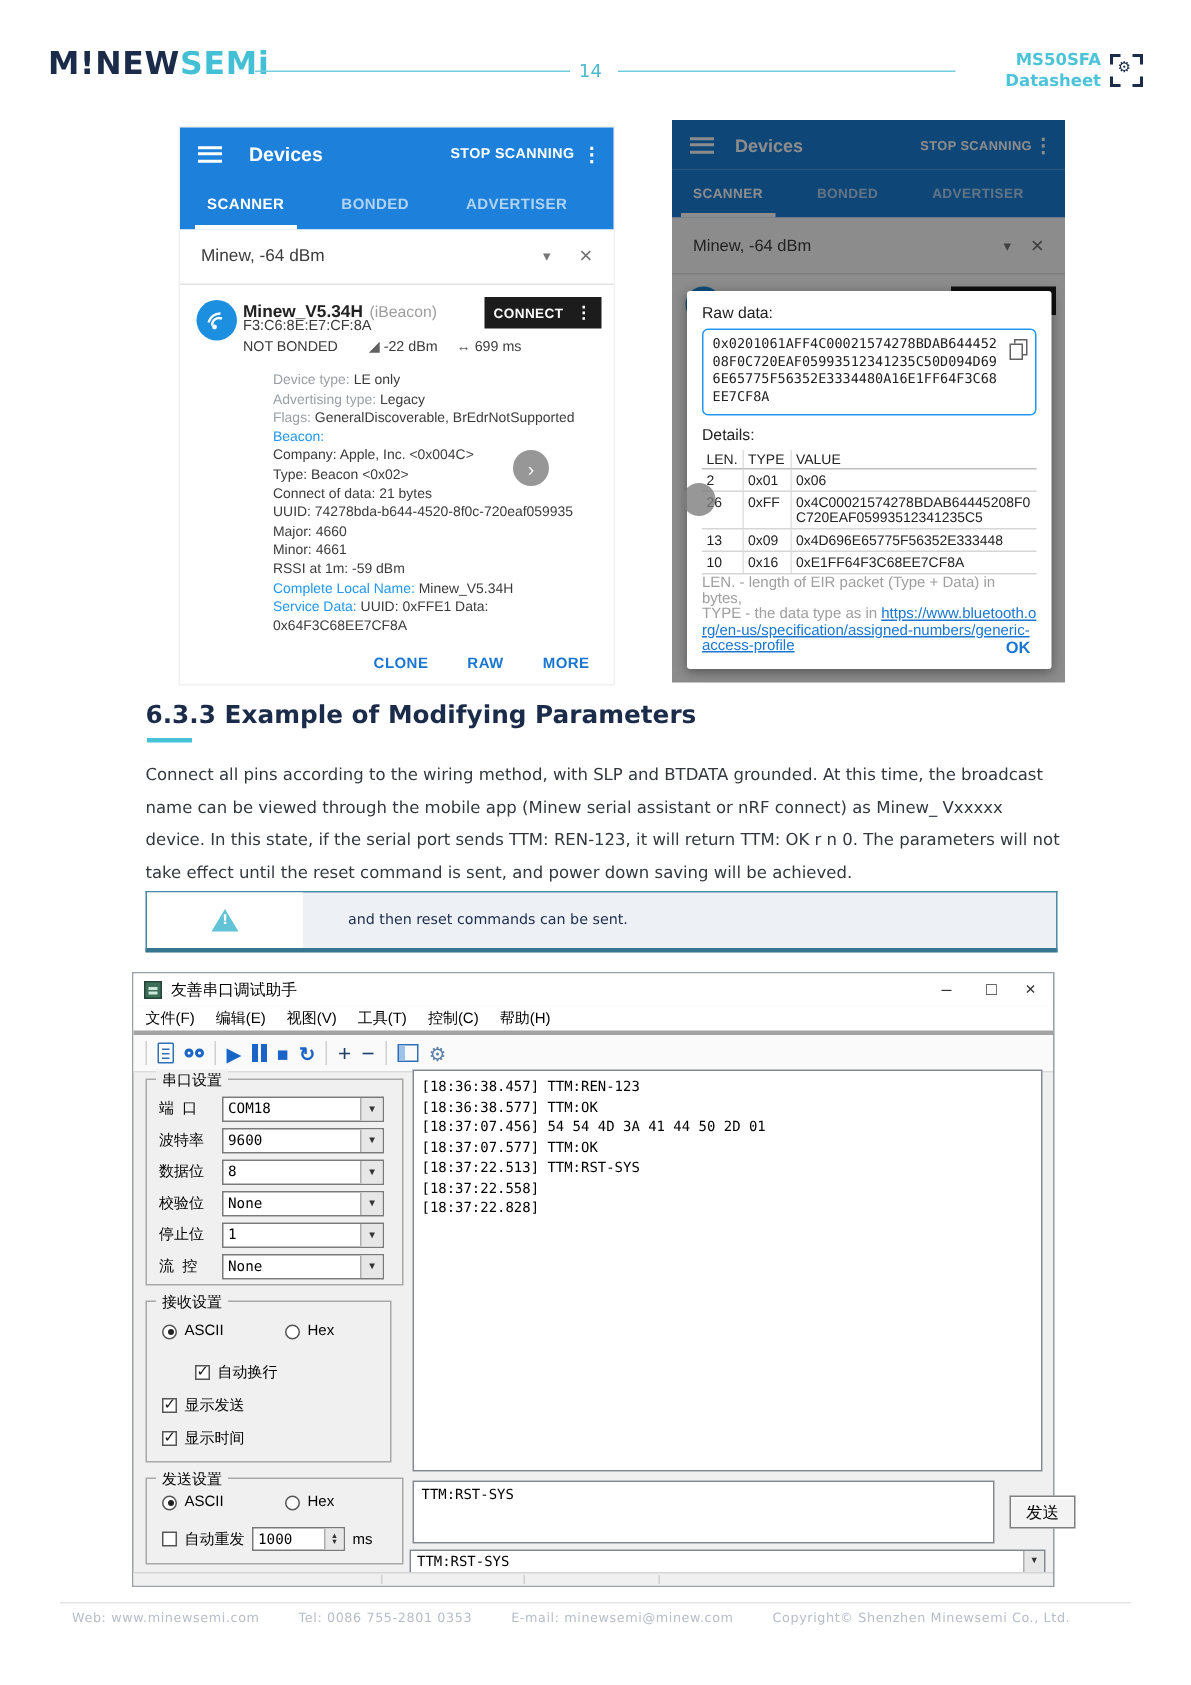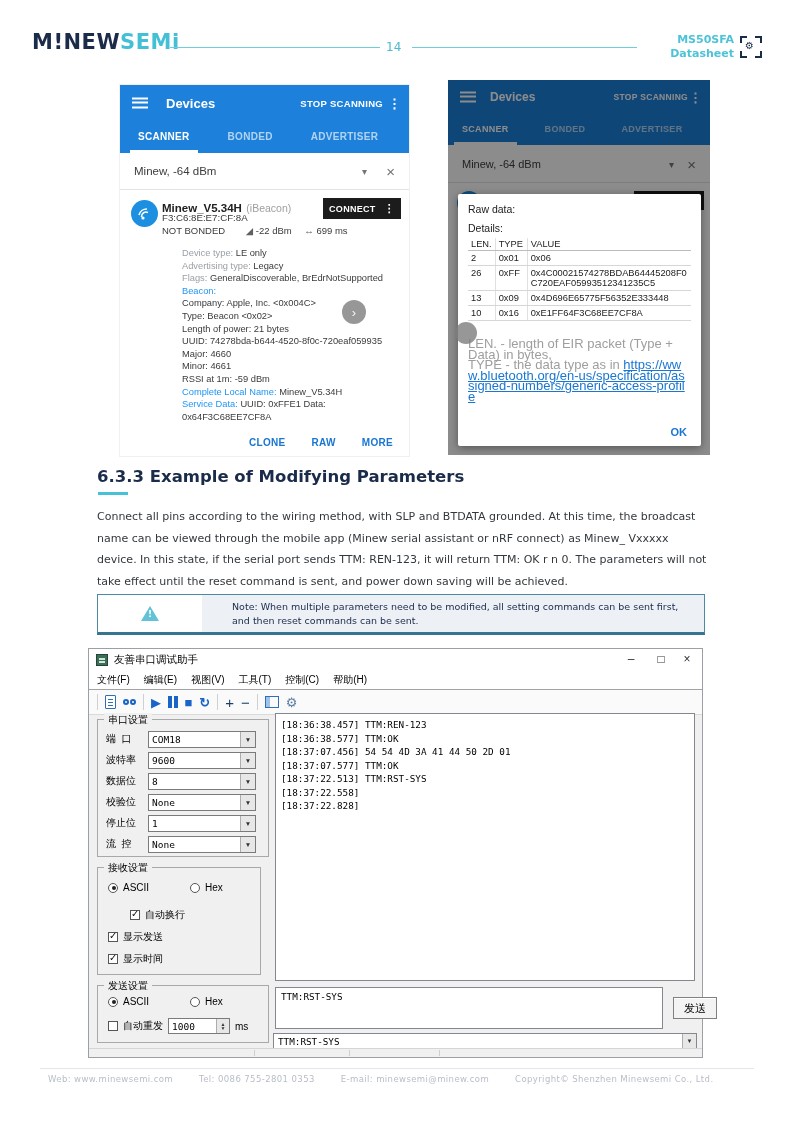--- a/index.html
+++ b/index.html
@@ -55,21 +55,21 @@
   .dialog { position:absolute; background:#fff; border-radius:2px; box-shadow:0 2px 8px rgba(0,0,0,0.4); padding:9px 10px; font-family:"Liberation Sans", sans-serif; }
   .dlg-label { font-size:10.5px; color:#212121; margin-bottom:4px; }
   .rawbox { position:relative; border:1.5px solid #2196f3; border-radius:4px; padding:5px 24px 5px 6px; font-family:"DejaVu Sans Mono", monospace; font-size:9px; line-height:11.5px; color:#212121; word-break:break-all; }
   .copy-ico { position:absolute; right:5px; top:6px; width:12px; height:14px; }
   .copy-ico i { position:absolute; border:1.5px solid #616161; background:#fff; width:9px; height:11px; }
   .copy-ico .b { left:3px; top:0; } .copy-ico .f { left:0; top:3px; }
   .dtable { width:100%; border-collapse:collapse; font-size:9.3px; color:#212121; margin-top:2px; }
   .dtable th { text-align:left; font-weight:normal; border-bottom:1px solid #bdbdbd; padding:1px 3px; }
   .dtable td { vertical-align:top; border-bottom:1px solid #d6d6d6; padding:2px 3px; word-break:break-all; }
   .dtable th + th, .dtable td + td { border-left:1px solid #e0e0e0; }
-  .footnote { font-size:13px; line-height:10.5px; color:#9e9e9e; margin-top:18px; }
+  .footnote { font-size:10px; line-height:10.5px; color:#9e9e9e; margin-top:1px; }
   .footnote a { color:#1976d2; text-decoration:underline; word-break:break-all; }
   .ok-btn { position:absolute; right:14px; bottom:8px; color:#1976d2; font-size:11px; font-weight:bold; }
 
   
   .sec-head { position:absolute; left:97px; top:467px; font-size:16.5px; font-weight:bold; color:#1b2b4a; }
   .sec-bar { position:absolute; left:98px; top:492px; width:30px; height:3px; background:#45c2d8; }
   .sec-para { position:absolute; left:97px; top:506px; width:610px; font-size:11px; line-height:21.5px; color:#32383e; }
 
   
   .notebox { position:absolute; left:97px; top:594px; width:608px; height:41px; background:#edf0f5; border:1px solid #4a8aa5; border-bottom:3px solid #35758f; display:flex; }
@@ -78,21 +78,21 @@
   .warn-tri span { position:absolute; left:-2px; top:3px; color:#fff; font-size:9px; font-weight:bold; }
   .note-text { flex:1; display:flex; flex-direction:column; justify-content:center; padding-left:30px; font-size:9.5px; line-height:14px; color:#1b2b4a; }
 
   
   .win { position:absolute; left:88px; top:648px; width:615px; height:410px; background:#f0f0f0; border:1px solid #9aa0a6; font-family:"Liberation Sans", sans-serif; }
   .win-title { position:relative; height:22px; background:#fff; }
   .win-ico { position:absolute; left:7px; top:5px; width:12px; height:12px; background:#3c6e58; border:1px solid #24443a; }
   .win-ico::after { content:""; position:absolute; left:2px; top:3px; width:6px; height:1.5px; background:#cfe8dc; box-shadow:0 3px 0 #cfe8dc; }
   .win-title .t { position:absolute; left:25px; top:4px; font-size:10.5px; color:#000; }
   .win-btn { position:absolute; top:3px; font-size:12px; color:#333; width:18px; text-align:center; }
-  .win-menu { height:19px; background:#fff; border-bottom:1px solid #a3a3a3; display:flex; align-items:center; gap:14px; padding-left:8px; font-size:10px; color:#000; }
+  .win-menu { height:19px; background:#fff; border-bottom:3px solid #a3a3a3; display:flex; align-items:center; gap:14px; padding-left:8px; font-size:10px; color:#000; }
   .win-tools { height:25px; background:#fafafa; border-bottom:1px solid #dadada; display:flex; align-items:center; gap:7px; padding-left:8px; }
   .tsep { width:1px; height:16px; background:#d0d0d0; }
   .tico { font-size:13px; color:#1a64c8; line-height:1; }
   .tico.big { font-size:15px; }
   .doc-ico { width:11px; height:14px; background:#fff; border:1.5px solid #2f6fb8; border-radius:1px; position:relative; }
   .doc-ico::after { content:""; position:absolute; left:1.5px; top:2.5px; width:5px; height:1px; background:#2f6fb8; box-shadow:0 3px 0 #2f6fb8, 0 6px 0 #2f6fb8; }
   .rec-ico { display:flex; gap:1px; }
   .rec-ico i { width:6px; height:6px; border:2px solid #1a64c8; border-radius:50%; }
   .pause-ico { display:flex; gap:2.5px; }
   .pause-ico i { width:3.5px; height:12px; background:#1a64c8; }
@@ -199,21 +199,21 @@
         <span style="margin-left:10px; color:#616161;">↔</span>
         <span>699 ms</span>
       </div>
       <div style="position:absolute; left:42px; top:57px;">
         <div class="det-line"><span class="lg">Device type: </span><span class="det-value">LE only</span></div>
         <div class="det-line"><span class="lg">Advertising type: </span><span class="det-value">Legacy</span></div>
         <div class="det-line"><span class="lg">Flags: </span><span class="det-value">GeneralDiscoverable, BrEdrNotSupported</span></div>
         <div class="det-line"><span class="lb">Beacon:</span><span class="det-value"></span></div>
         <div class="det-line"><span class="ld">Company: </span><span class="det-value">Apple, Inc. &lt;0x004C&gt;</span></div>
         <div class="det-line"><span class="ld">Type: </span><span class="det-value">Beacon &lt;0x02&gt;</span></div>
-        <div class="det-line"><span class="ld">Length of power: </span><span class="det-value">21 bytes</span></div>
+        <div class="det-line"><span class="ld">Connect of data: </span><span class="det-value">21 bytes</span></div>
         <div class="det-line"><span class="ld">UUID: </span><span class="det-value">74278bda-b644-4520-8f0c-720eaf059935</span></div>
         <div class="det-line"><span class="ld">Major: </span><span class="det-value">4660</span></div>
         <div class="det-line"><span class="ld">Minor: </span><span class="det-value">4661</span></div>
         <div class="det-line"><span class="ld">RSSI at 1m: </span><span class="det-value">-59 dBm</span></div>
         <div class="det-line"><span class="lb">Complete Local Name: </span><span class="det-value">Minew_V5.34H</span></div>
         <div class="det-line"><span class="lb">Service Data: </span><span class="det-value">UUID: 0xFFE1 Data:</span></div>
         <div class="det-line"><span class="ld"></span><span class="det-value">0x64F3C68EE7CF8A</span></div>
       </div>
       <div class="touch-circle" style="left:222px; top:110px; width:24px; height:24px;">
           <span>›</span>
@@ -262,20 +262,27 @@
         <span class="devtag" style="font-size:9.5px;">(iBeacon)</span>
       </div>
       <div class="connect" style="right:6px; top:8px; width:70px; height:19px; font-size:8px;">
         <span>CONNECT</span>
         <span class="k">⋮</span>
       </div>
     </div>
     <div class="dim"></div>
     <div class="dialog" style="left:10px; top:114px; width:243px; height:252px;">
       <div class="dlg-label">Raw data:</div>
+      <div class="rawbox">
+        <span>0x0201061AFF4C00021574278BDAB64445208F0C720EAF05993512341235C50D094D696E65775F56352E3334480A16E1FF64F3C68EE7CF8A</span>
+        <span class="copy-ico">
+            <i class="b"></i>
+            <i class="f"></i>
+          </span>
+      </div>
       <div class="dlg-label" style="margin-top:7px;">Details:</div>
       <table class="dtable">
         <tbody>
             <tr>
           <th style="width:26px;margin-top:20px;">LEN.</th>
           <th style="width:32px;">TYPE</th>
           <th>VALUE</th>
         </tr>
         <tr>
           <td>2</td>
@@ -312,21 +319,20 @@
   <div class="sec-bar"></div>
   <div class="sec-para">Connect all pins according to the wiring method, with SLP and BTDATA grounded. At this time, the broadcast name can be viewed through the mobile app (Minew serial assistant or nRF connect) as Minew_ Vxxxxx device. In this state, if the serial port sends TTM: REN-123, it will return TTM: OK r n 0. The parameters will not take effect until the reset command is sent, and power down saving will be achieved.</div>
 
   <div class="notebox">
     <div class="note-icell">
       <div class="warn-tri">
           <span>!</span>
         </div>
     </div>
     <div class="note-text">
-      <div>Note: When multiple parameters need to be modified, all setting commands can be sent first,</div>
       <div>and then reset commands can be sent.</div>
     </div>
   </div>
 
   <div class="win">
     <div class="win-title">
       <span class="win-ico"></span>
       <span class="t">友善串口调试助手</span>
       <span class="win-btn" style="right:62px;">–</span>
       <span class="win-btn" style="right:32px;">□</span>

